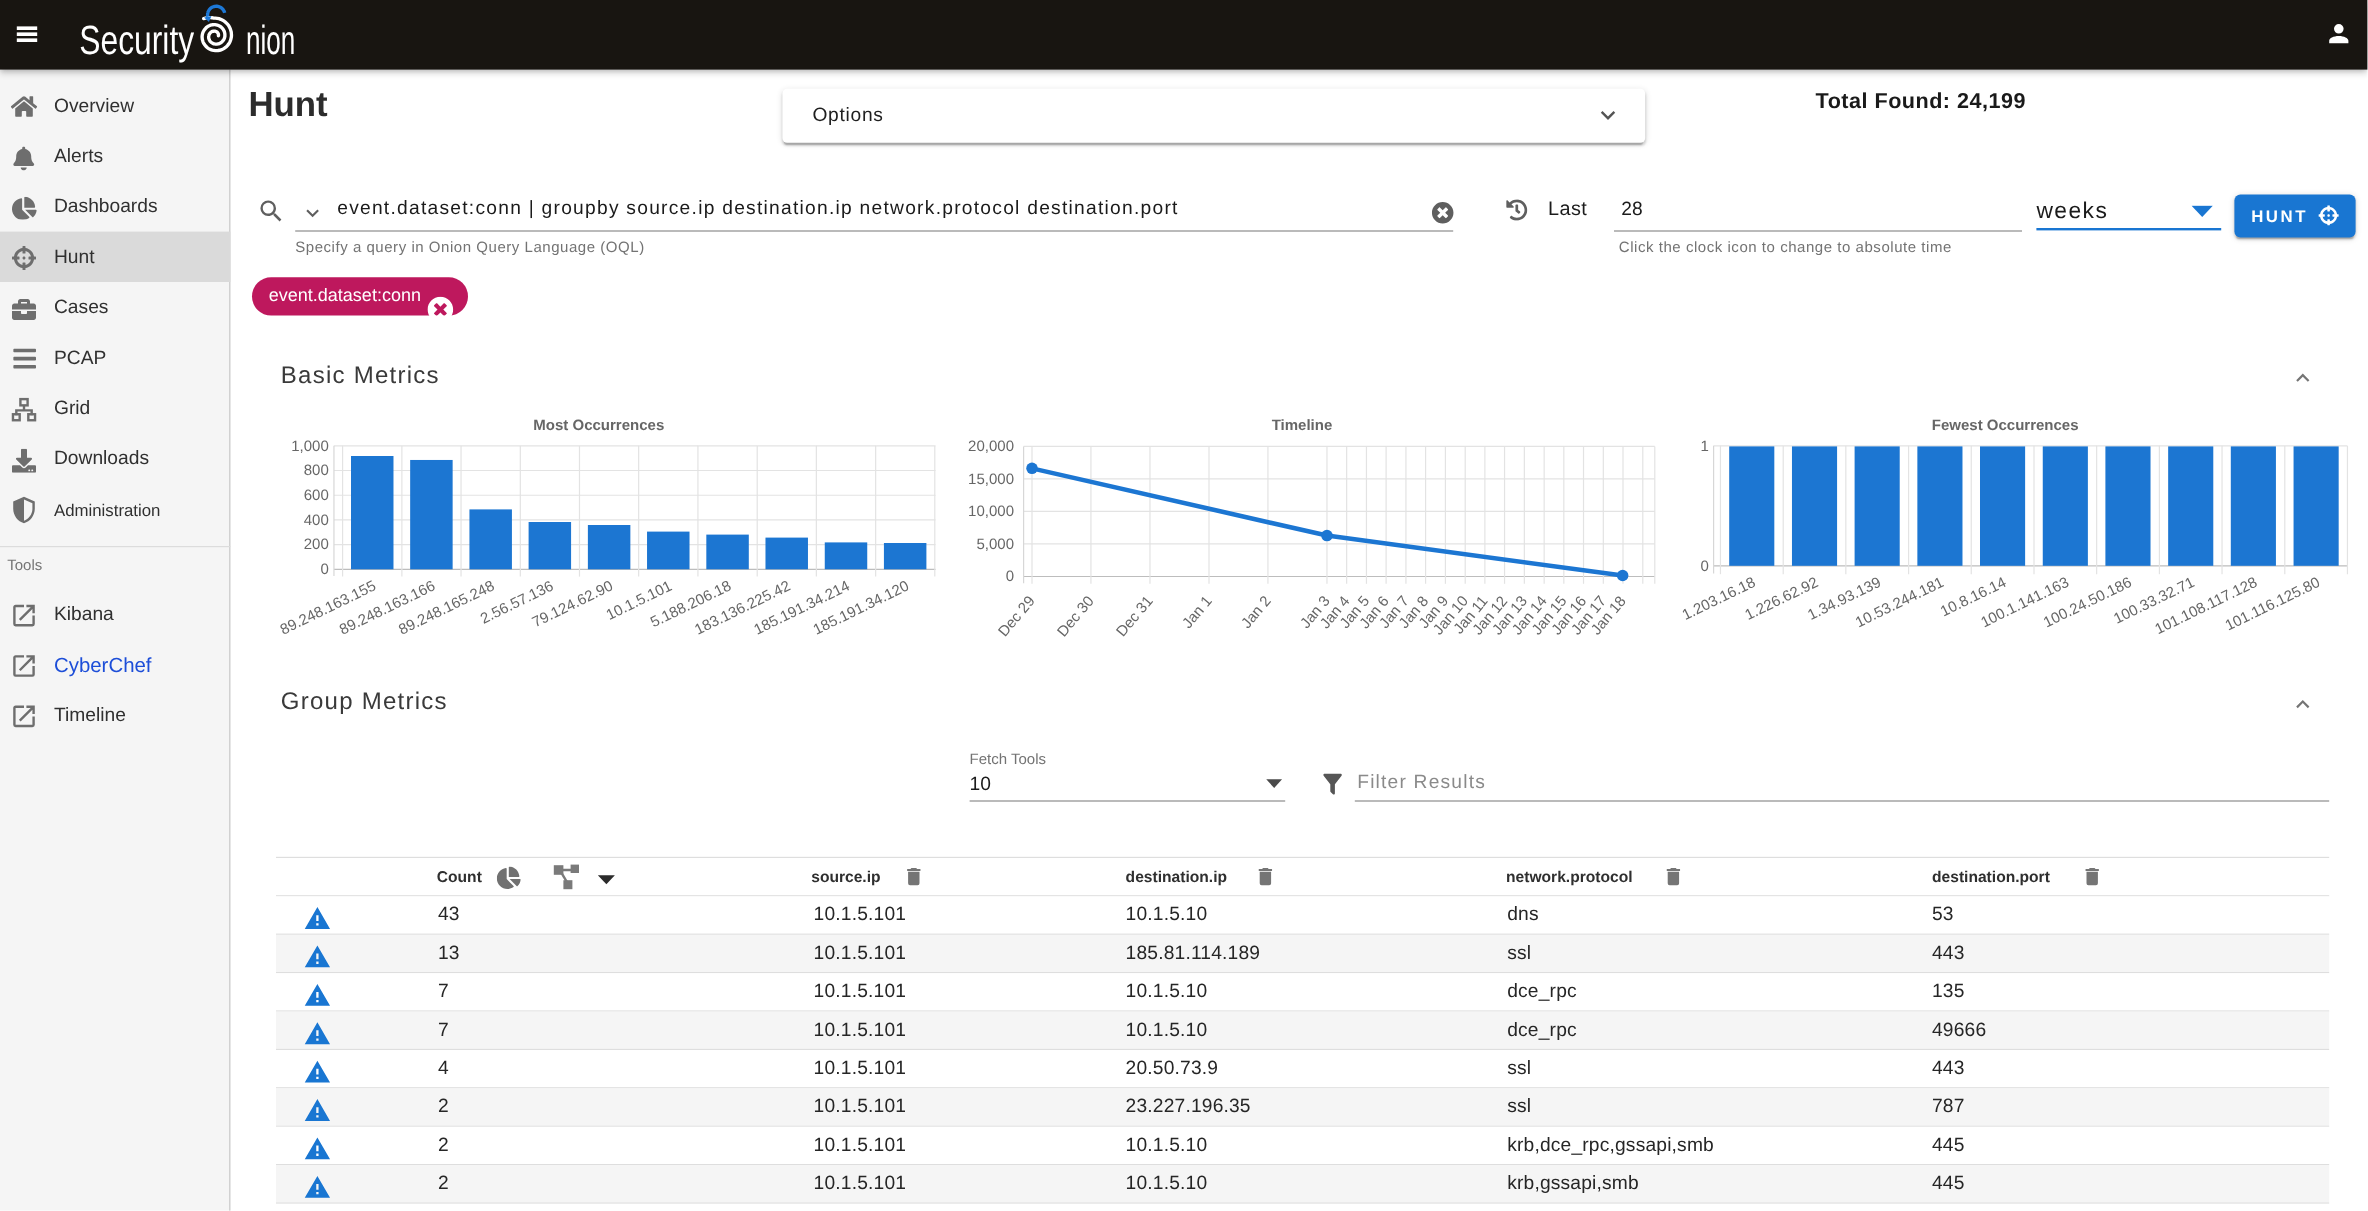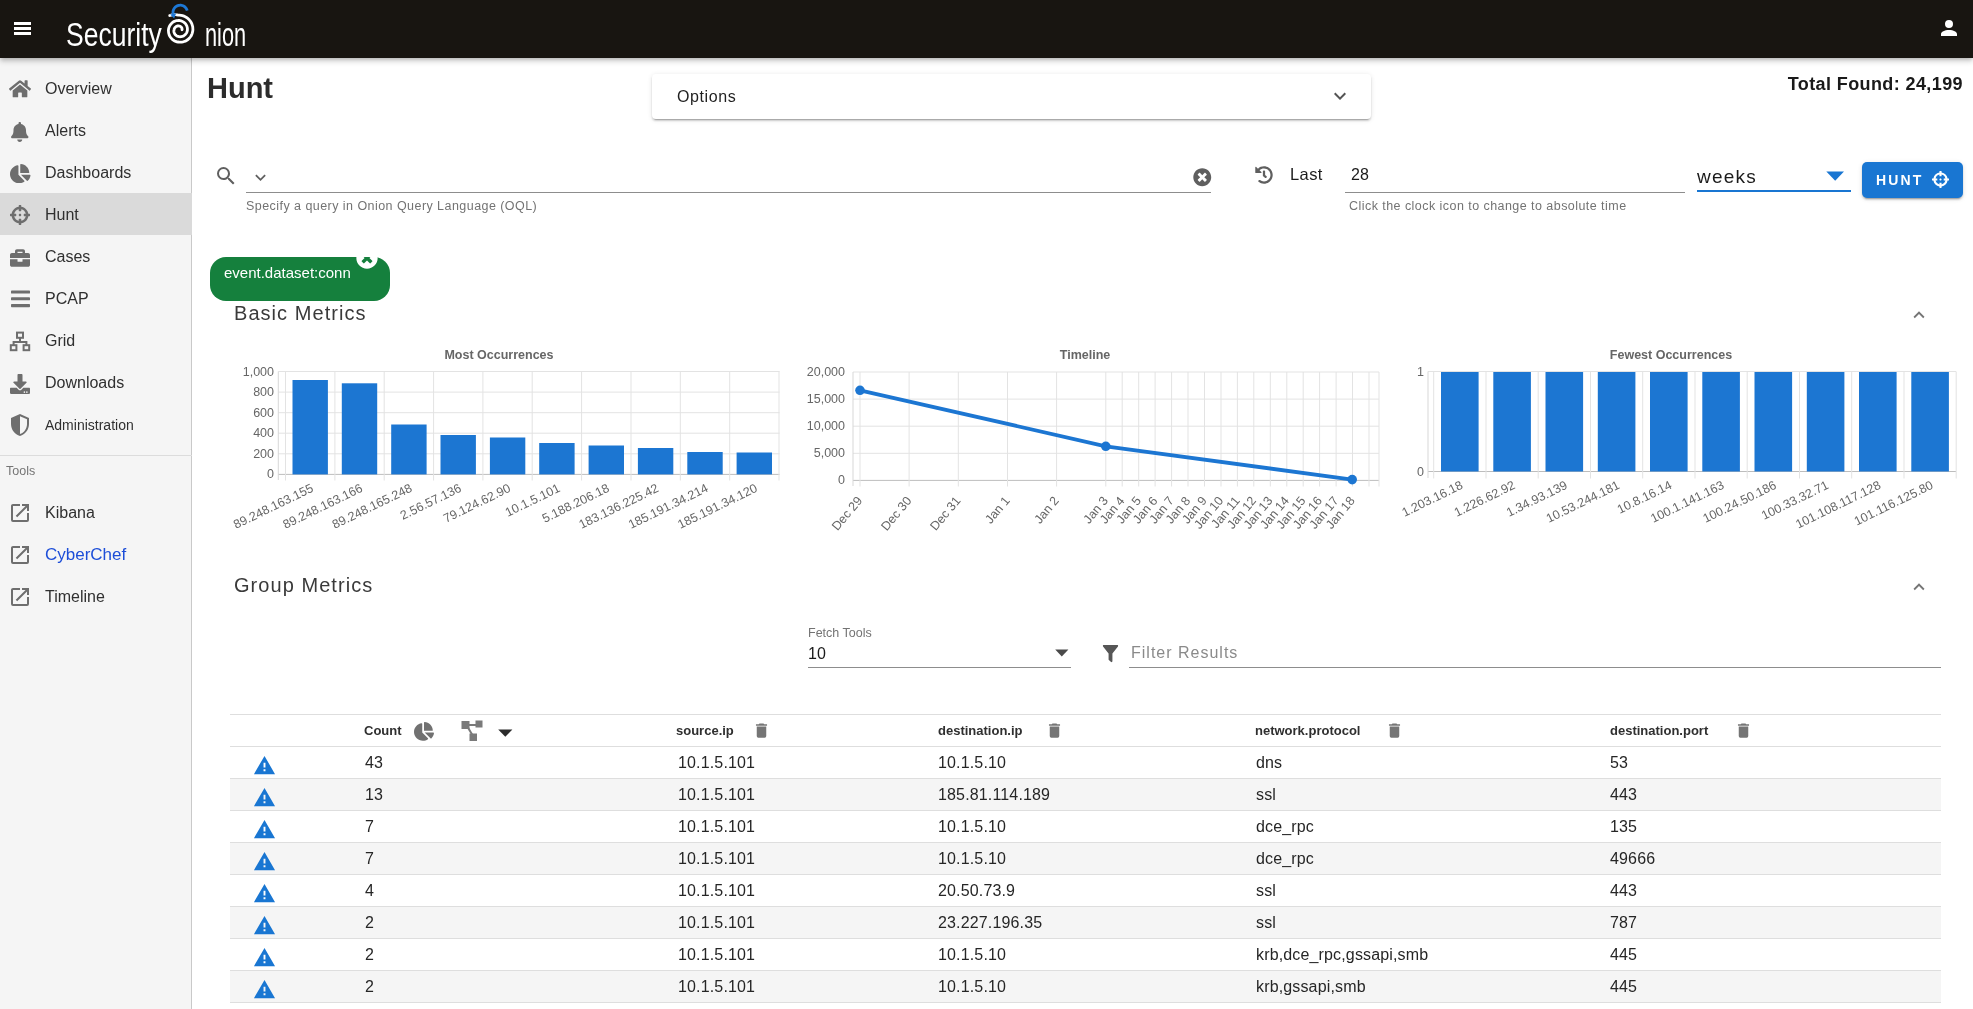--- a/index.html
+++ b/index.html
@@ -74,27 +74,28 @@
       </svg>
       <div style="position:absolute;left:45px;top:518px;height:42px;line-height:42px;font-size:16px;color:#303030">Timeline</div>
     </div>
     <div style="position:absolute;left:207px;top:72px;font-size:29px;font-weight:bold;color:#2c2c2c">Hunt</div>
     <div style="position:absolute;left:652px;top:74px;width:719px;height:45px;background:#fff;border-radius:4px;box-shadow:0 3px 1px -2px rgba(0,0,0,.2),0 2px 2px 0 rgba(0,0,0,.14),0 1px 5px 0 rgba(0,0,0,.12)">
       <div style="position:absolute;left:25px;top:0;height:45px;line-height:45px;font-size:16px;letter-spacing:0.6px;color:#1f1f1f">Options</div>
     </div>
     <svg style="position:absolute;left:1328px;top:84px" width="24" height="24" viewBox="0 0 24 24">
       <path fill="#545454" d="M7.41,8.58L12,13.17L16.59,8.58L18,10L12,16L6,10L7.41,8.58Z"></path>
     </svg>
-    <div style="position:absolute;left:1513px;top:74px;width:450px;text-align:right;font-size:18px;letter-spacing:0.4px;font-weight:bold;color:#1a1a1a">Total Found: 24,199</div>
+    <div style="position:absolute;left:1513px;top:74px;width:450px;text-align:left;font-size:18px;letter-spacing:0.4px;font-weight:bold;color:#1a1a1a">Total Found: 24,199</div>
     <svg style="position:absolute;left:214px;top:164px" width="24" height="24" viewBox="0 0 24 24">
       <path fill="#5f5f5f" d="M9.5,3A6.5,6.5 0 0,1 16,9.5C16,11.11 15.41,12.59 14.44,13.73L14.71,14H15.5L20.5,19L19,20.5L14,15.5V14.71L13.73,14.44C12.59,15.41 11.11,16 9.5,16A6.5,6.5 0 0,1 3,9.5A6.5,6.5 0 0,1 9.5,3M9.5,5C7,5 5,7 5,9.5C5,12 7,14 9.5,14C12,14 14,12 14,9.5C14,7 12,5 9.5,5Z"></path>
     </svg>
     <svg style="position:absolute;left:250px;top:167px" width="21" height="21" viewBox="0 0 24 24">
       <path fill="#5f5f5f" d="M7.41,8.58L12,13.17L16.59,8.58L18,10L12,16L6,10L7.41,8.58Z"></path>
     </svg>
+    <div style="position:absolute;left:281px;top:165px;font-size:16px;letter-spacing:1.05px;color:#1b1b1b">event.dataset:conn | groupby source.ip destination.ip network.protocol destination.port</div>
     <div style="position:absolute;left:246px;top:192px;width:965px;border-top:1px solid #8d8d8d"></div>
     <div style="position:absolute;left:246px;top:199px;font-size:12.5px;letter-spacing:0.45px;color:#737373">Specify a query in Onion Query Language (OQL)</div>
     <svg style="position:absolute;left:1193px;top:168px" width="18.5" height="18.5" viewBox="0 0 512 512">
       <path fill="#5f5f5f" d="M256 8C119 8 8 119 8 256s111 248 248 248 248-111 248-248S393 8 256 8zm121.6 313.1c4.7 4.7 4.7 12.3 0 17L338 377.6c-4.7 4.7-12.3 4.7-17 0L256 312l-65.1 65.6c-4.7 4.7-12.3 4.7-17 0L134.4 338c-4.7-4.7-4.7-12.3 0-17l65.6-65-65.6-65.1c-4.7-4.7-4.7-12.3 0-17l39.6-39.6c4.7-4.7 12.3-4.7 17 0l65 65.7 65.1-65.6c4.7-4.7 12.3-4.7 17 0l39.6 39.6c4.7 4.7 4.7 12.3 0 17L312 256l65.6 65.1z"></path>
     </svg>
     <svg style="position:absolute;left:1254.5px;top:166px" width="18" height="18.0" viewBox="0 0 512 512">
       <path fill="#5f5f5f" d="M504 255.531c.253 136.64-111.18 248.372-247.82 248.468-59.015.042-113.223-20.53-155.822-54.911-11.077-8.94-11.905-25.541-1.839-35.607l11.267-11.267c8.609-8.609 22.353-9.551 31.891-1.984C173.062 425.135 212.781 440 256 440c101.705 0 184-82.311 184-184 0-101.705-82.311-184-184-184-48.814 0-93.149 18.969-126.068 49.932l50.754 50.754c10.08 10.08 2.941 27.314-11.313 27.314H24c-8.837 0-16-7.163-16-16V38.627c0-14.254 17.234-21.393 27.314-11.314l49.372 49.372C129.209 31.959 189.552 8 256 8c136.81 0 247.747 110.78 248 247.531zm-180.912 78.784l9.823-12.63c8.138-10.463 6.253-25.542-4.21-33.679L288 256.349V152c0-13.255-10.745-24-24-24h-16c-13.255 0-24 10.745-24 24v135.651l65.409 50.874c10.463 8.137 25.541 6.253 33.679-4.21z"></path>
     </svg>
     <div style="position:absolute;left:1290px;top:165px;font-size:16.5px;letter-spacing:0.4px;color:#1b1b1b">Last</div>
     <div style="position:absolute;left:1351px;top:166px;font-size:16px;color:#1b1b1b">28</div>
@@ -104,21 +105,21 @@
     <div style="position:absolute;left:1697px;top:190px;width:154px;border-top:2px solid #1976d2"></div>
     <svg style="position:absolute;left:1826px;top:171px" width="19" height="12" viewBox="0 0 19 12">
       <path fill="#1976d2" d="M0.3,0.5H18L9.2,9.8Z"></path>
     </svg>
     <div style="position:absolute;left:1862px;top:162px;width:101px;height:36px;background:#1976d2;border-radius:5px;box-shadow:0 3px 1px -2px rgba(0,0,0,.2),0 2px 2px 0 rgba(0,0,0,.14),0 1px 5px 0 rgba(0,0,0,.12)">
       <div style="position:absolute;left:14px;top:0;height:36px;line-height:36px;font-size:14px;font-weight:bold;letter-spacing:2.1px;color:#fff">HUNT</div>
     </div>
     <svg style="position:absolute;left:1931.5px;top:170.5px" width="17" height="17.0" viewBox="0 0 512 512">
       <path fill="#ffffff" d="M500 224h-30.364C455.724 130.325 381.675 56.276 288 42.364V12c0-6.627-5.373-12-12-12h-40c-6.627 0-12 5.373-12 12v30.364C130.325 56.276 56.276 130.325 42.364 224H12c-6.627 0-12 5.373-12 12v40c0 6.627 5.373 12 12 12h30.364C56.276 381.675 130.325 455.724 224 469.636V500c0 6.627 5.373 12 12 12h40c6.627 0 12-5.373 12-12v-30.364C381.675 455.724 455.724 381.675 469.636 288H500c6.627 0 12-5.373 12-12v-40c0-6.627-5.373-12-12-12zM288 404.634V364c0-6.627-5.373-12-12-12h-40c-6.627 0-12 5.373-12 12v40.634C165.826 392.232 119.783 346.243 107.366 288H148c6.627 0 12-5.373 12-12v-40c0-6.627-5.373-12-12-12h-40.634C119.768 165.826 165.757 119.783 224 107.366V148c0 6.627 5.373 12 12 12h40c6.627 0 12-5.373 12-12v-40.634C346.174 119.768 392.217 165.757 404.634 224H364c-6.627 0-12 5.373-12 12v40c0 6.627 5.373 12 12 12h40.634C392.232 346.174 346.243 392.217 288 404.634zM288 256c0 17.673-14.327 32-32 32s-32-14.327-32-32c0-17.673 14.327-32 32-32s32 14.327 32 32z"></path>
     </svg>
-    <div style="position:absolute;left:210px;top:257px;width:180px;height:44px;background:#15803d;border-radius:16px">
+    <div style="position:absolute;left:210px;top:231px;width:180px;height:32px;background:#be185d;border-radius:16px">
       <div style="position:absolute;left:14px;top:0;height:32px;line-height:32px;font-size:15px;color:#fff">event.dataset:conn</div>
     </div>
     <svg style="position:absolute;left:355.5px;top:246.5px" width="22" height="22.0" viewBox="0 0 512 512">
       <path fill="#ffffff" d="M256 8C119 8 8 119 8 256s111 248 248 248 248-111 248-248S393 8 256 8zm121.6 313.1c4.7 4.7 4.7 12.3 0 17L338 377.6c-4.7 4.7-12.3 4.7-17 0L256 312l-65.1 65.6c-4.7 4.7-12.3 4.7-17 0L134.4 338c-4.7-4.7-4.7-12.3 0-17l65.6-65-65.6-65.1c-4.7-4.7-4.7-12.3 0-17l39.6-39.6c4.7-4.7 12.3-4.7 17 0l65 65.7 65.1-65.6c4.7-4.7 12.3-4.7 17 0l39.6 39.6c4.7 4.7 4.7 12.3 0 17L312 256l65.6 65.1z"></path>
     </svg>
     <div style="position:absolute;left:234px;top:302px;font-size:20px;letter-spacing:1.05px;color:#3a3a3a">Basic Metrics</div>
     <svg style="position:absolute;left:1908px;top:304px" width="22" height="22" viewBox="0 0 24 24">
       <path fill="#757575" d="M7.41,15.41L12,10.83L16.59,15.41L18,14L12,8L6,14L7.41,15.41Z"></path>
     </svg>
     <div style="position:absolute;left:234px;top:574px;font-size:20px;letter-spacing:1.05px;color:#3a3a3a">Group Metrics</div>

